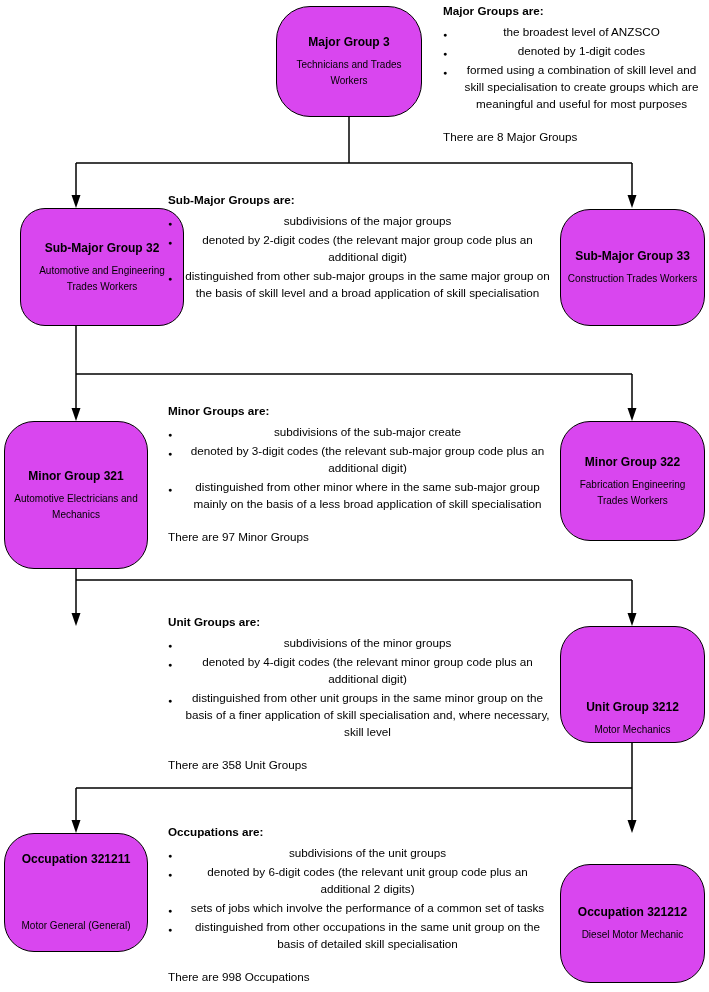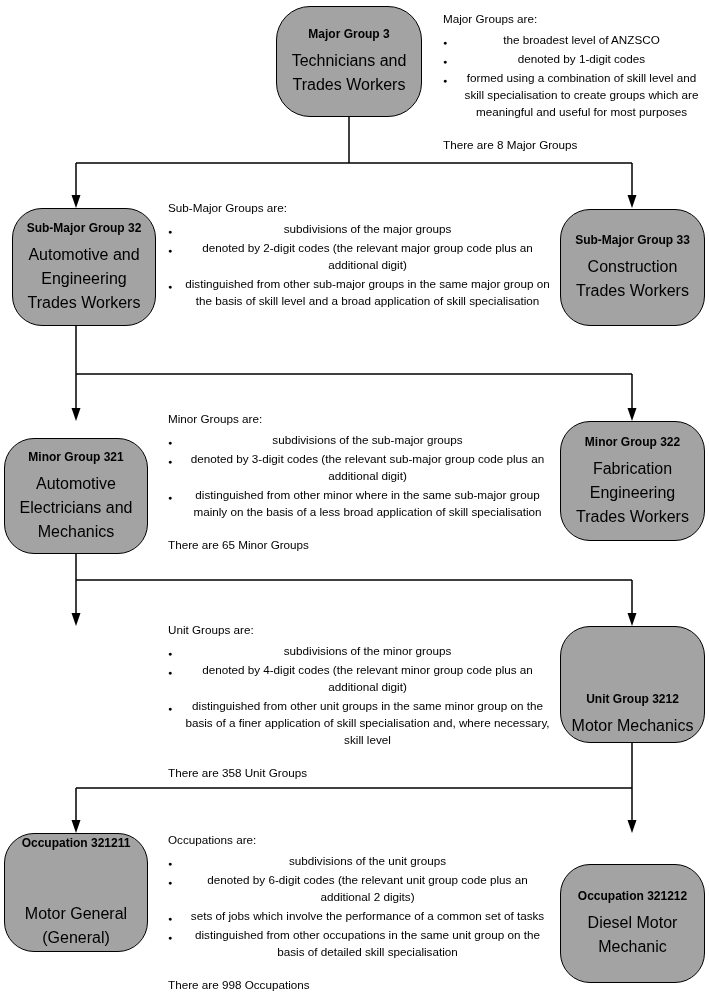--- a/index.html
+++ b/index.html
@@ -2,37 +2,37 @@
 <html><head>
 <meta charset="utf-8">
 <style>
   html,body { margin:0; padding:0; background:#ffffff; }
   .canvas {
     position:relative; width:709px; height:992px; background:#ffffff;
     font-family:"Liberation Sans", sans-serif; color:#000; overflow:hidden;
   }
   svg.connectors { position:absolute; left:0; top:0; width:709px; height:992px; }
   .node {
-    position:absolute; border:1.5px solid #000; border-radius:30px; background:#a3a3a3;
+    position:absolute; border:1.5px solid #000; border-radius:30px; background:#d946ef;
     display:flex; flex-direction:column; align-items:center; justify-content:center;
     text-align:center; padding:4px 5px; box-sizing:border-box;
   }
   .node .title { font-weight:bold; font-size:12px; line-height:16px; margin-bottom:7px; white-space:nowrap; }
-  .node .subtitle { font-size:16px; line-height:24px; }
+  .node .subtitle { font-size:10px; line-height:16px; }
   .node.top { border-radius:34px; }
   .info { position:absolute; width:386px; font-size:11.7px; line-height:17px; }
-  .info .heading { font-weight:normal; margin:8px 0 4px 0; }
+  .info .heading { font-weight:bold; margin:0 0 4px 0; }
   .info ul { list-style:none; margin:0; padding:0;text-align:center; }
   .info li { position:relative; padding-left:13px; margin-bottom:2px; }
   .info li::before { content:"●"; position:absolute; left:0; top:3px; font-size:7px; }
   .info .footer { margin-top:16px; }
   #box-t1  { left:276px; top:6px;   width:146px; height:111px; }
-  #box-t2l { left:12px;   top:208px; width:144px; height:118px; }
+  #box-t2l { left:20px;   top:208px; width:164px; height:118px;border-radius:25px; }
   #box-t2r { left:560px; top:209px; width:145px; height:117px; }
-  #box-t3l { left:4px;   top:421px; width:144px; height:116px;margin-top:17px; }
+  #box-t3l { left:4px;   top:421px; width:144px; height:148px; }
   #box-t3r { left:560px; top:421px; width:145px; height:120px; }
   #box-t4l { left:4px;   top:626px; width:144px; height:117px; }
   #box-t4r { left:560px; top:626px; width:145px; height:117px;justify-content:flex-end; }
   #box-t5l { left:4px;   top:833px; width:144px; height:119px;gap:44px; }
   #box-t5r { left:560px; top:864px; width:145px; height:119px; }
   #info-t1 { left:443px; top:2px;   width:264px; }
   #info-t2 { left:168px; top:191px; }
   #info-t3 { left:168px; top:402px; }
   #info-t4 { left:168px; top:613px; }
   #info-t5 { left:168px; top:823px; }
@@ -112,25 +112,25 @@
     <div class="title">Minor Group 321</div>
     <div class="subtitle">Automotive Electricians and Mechanics</div>
   </div>
   <div class="node" id="box-t3r">
     <div class="title">Minor Group 322</div>
     <div class="subtitle">Fabrication Engineering Trades Workers</div>
   </div>
   <div class="info" id="info-t3">
     <div class="heading">Minor Groups are:</div>
     <ul>
-      <li>subdivisions of the sub-major groups</li>
+      <li>subdivisions of the sub-major create</li>
       <li>denoted by 3-digit codes (the relevant sub-major group code plus an additional digit)</li>
       <li>distinguished from other minor where in the same sub-major group mainly on the basis of a less broad application of skill specialisation</li>
     </ul>
-    <div class="footer">There are 65 Minor Groups</div>
+    <div class="footer">There are 97 Minor Groups</div>
   </div>
 
   <div class="node" id="box-t4r">
     <div class="title">Unit Group 3212</div>
     <div class="subtitle">Motor Mechanics</div>
   </div>
   <div class="info" id="info-t4">
     <div class="heading">Unit Groups are:</div>
     <ul>
       <li>subdivisions of the minor groups</li>

